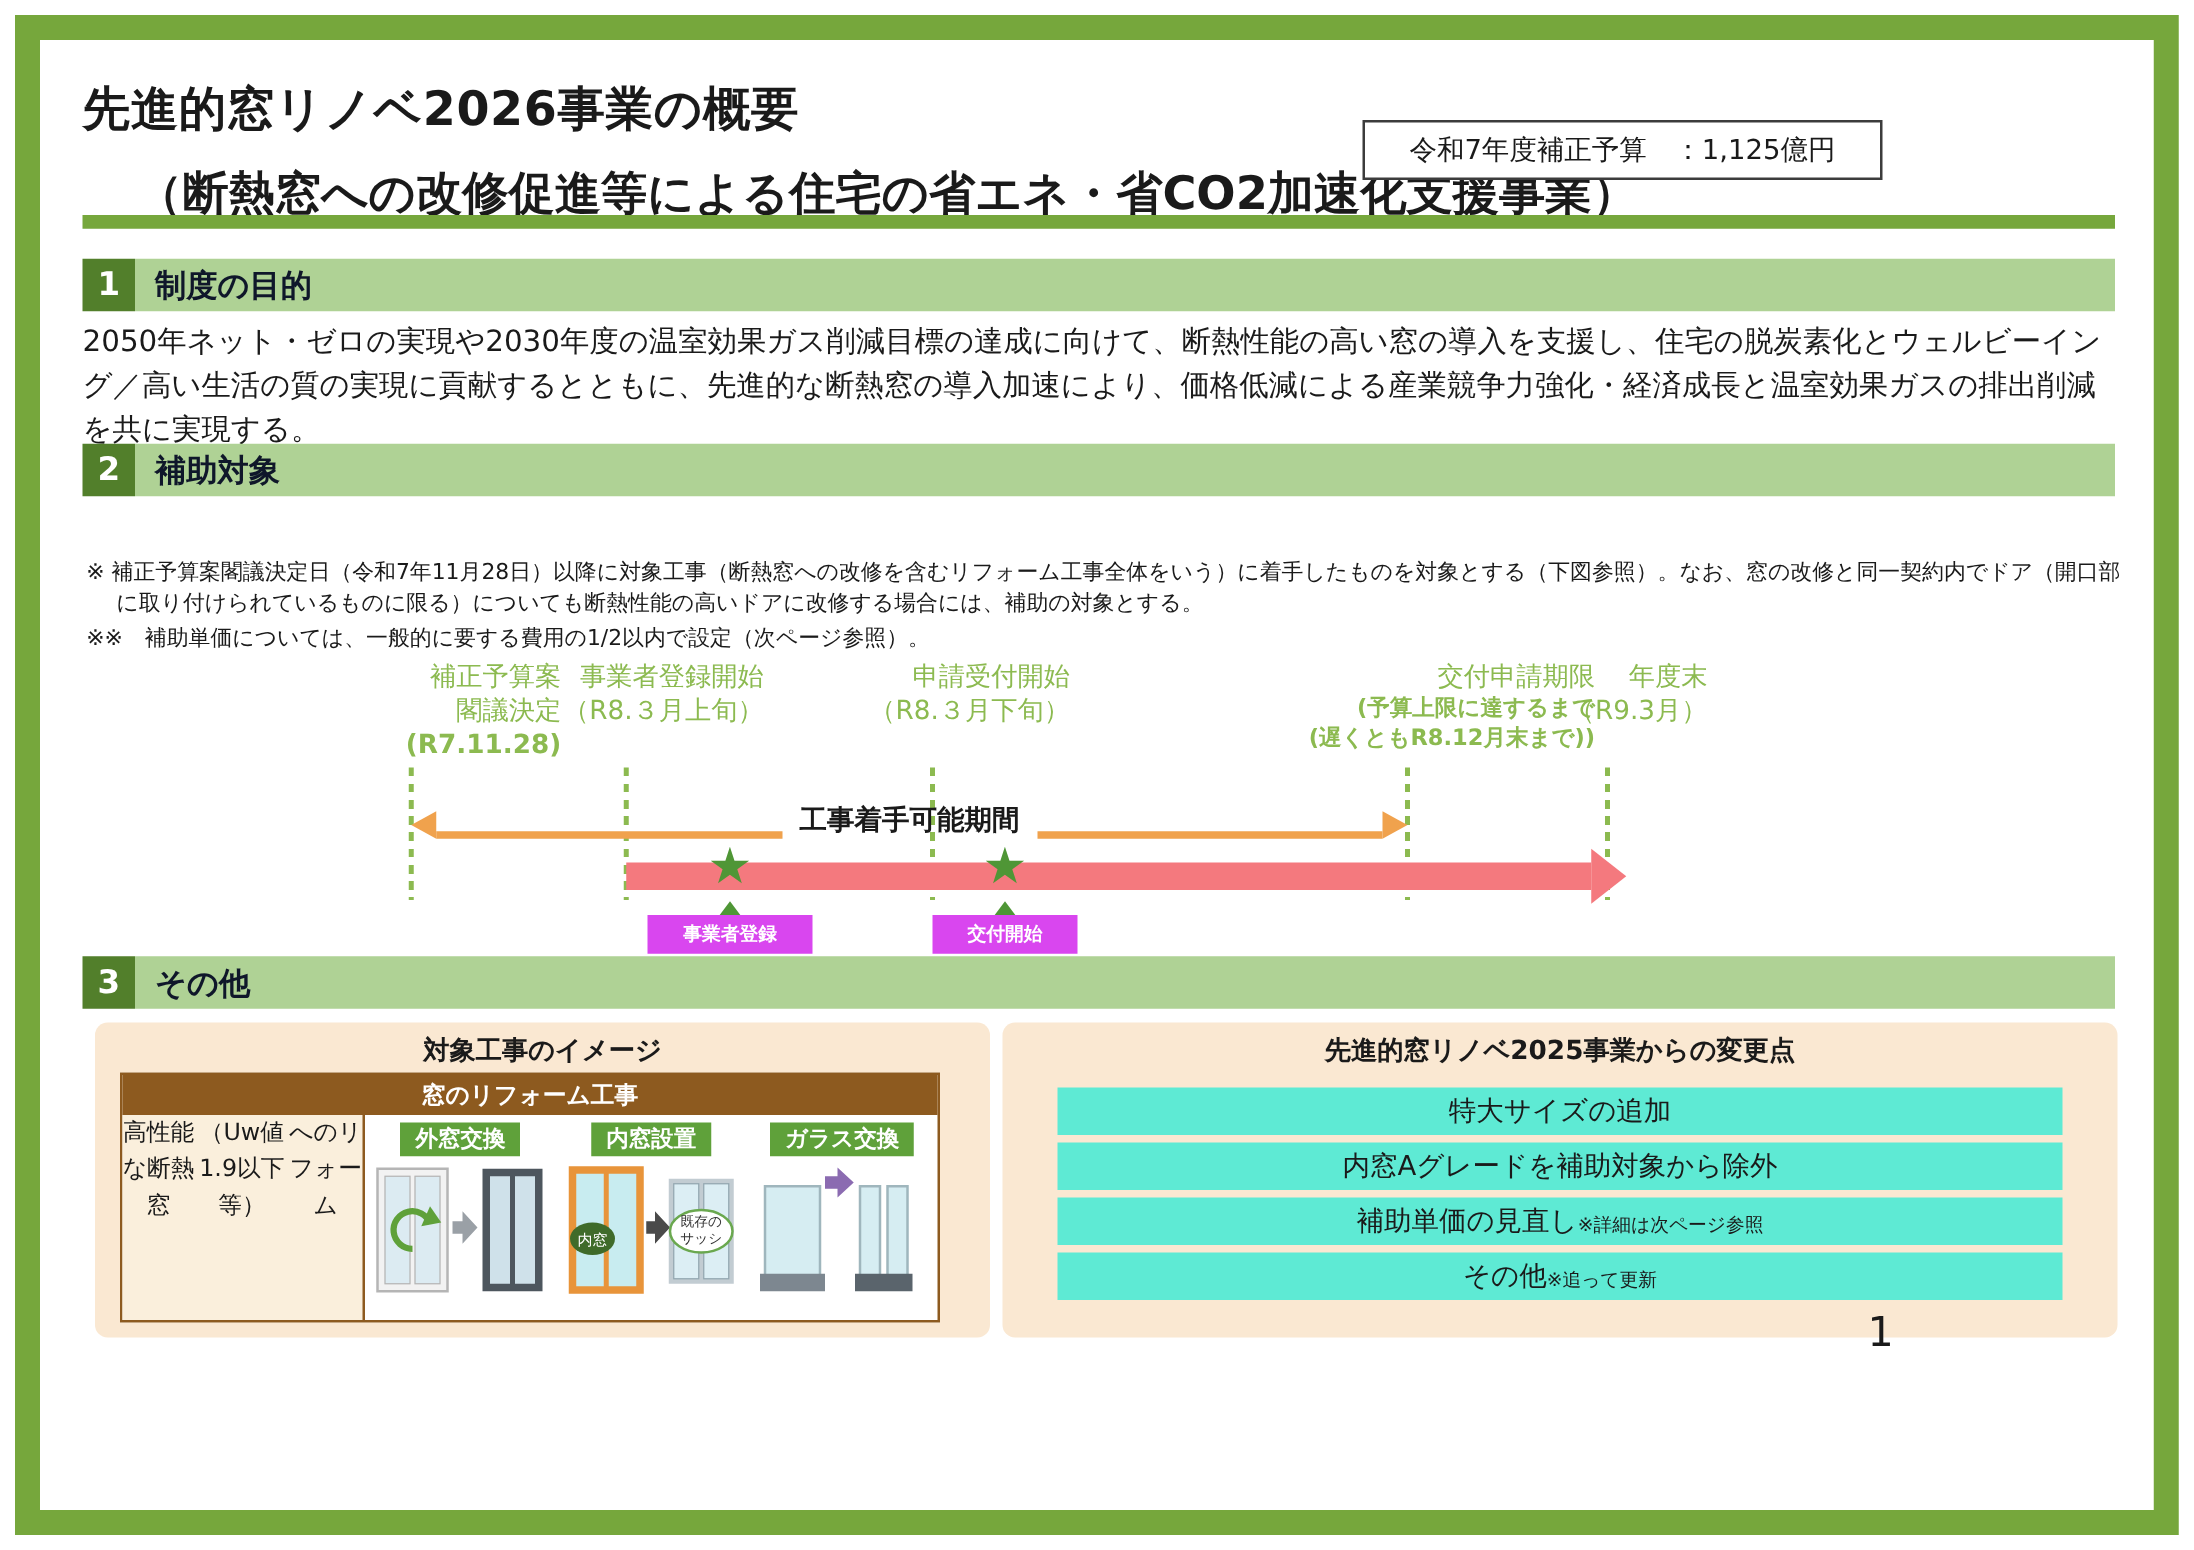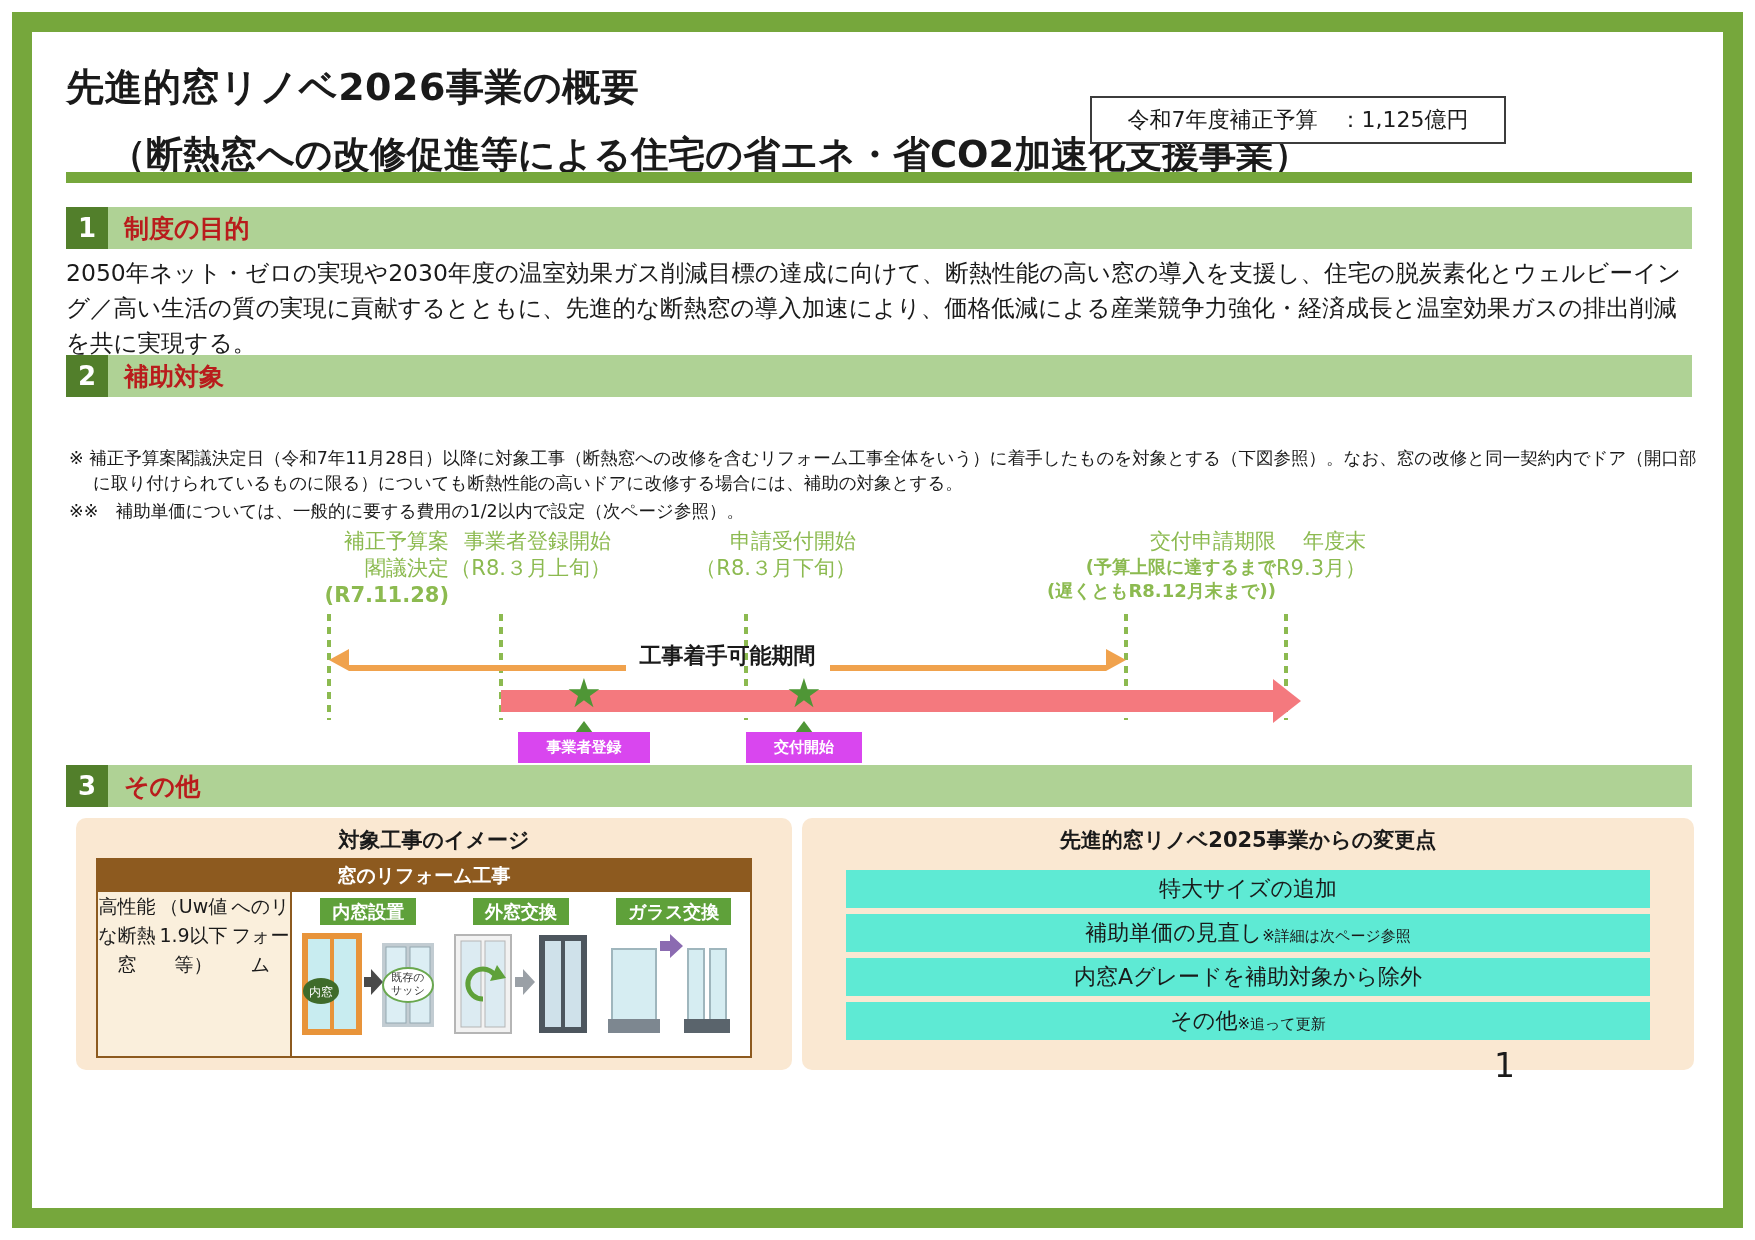--- a/index.html
+++ b/index.html
@@ -15,21 +15,21 @@
 
   .doc-title{left:34px;top:30px;font-size:38px;font-weight:bold;letter-spacing:.5px;}
   .doc-subtitle{left:52px;top:98px;font-size:37px;font-weight:bold;margin-left:25px;}
   .budget-box{left:1058px;top:64px;width:412px;height:44px;border:2px solid #3c3c3c;
     display:flex;align-items:center;justify-content:center;font-size:22px;background:#fff;}
   .top-rule{left:34px;top:140px;width:1626px;height:11px;background:#76A73C;}
 
   .sec-head{left:34px;height:42px;display:flex;width:1626px;}
   .sec-num{width:42px;height:42px;background:#527F2B;color:#fff;font-size:26px;font-weight:bold;
     display:flex;align-items:center;justify-content:center;flex:none;}
-  .sec-bar{flex:1;background:#AFD295;font-size:25px;font-weight:bold;color:#b91c1c;
+  .sec-bar{flex:1;background:#AFD295;font-size:25px;font-weight:bold;color:#0f172a;
     display:flex;align-items:center;padding-left:16px;}
   #sec1-head{top:175px;}
   #sec2-head{top:323px;}
   #sec3-head{top:733px;}
 
   .s1-body{left:34px;top:224px;width:1628px;font-size:23.5px;line-height:35px;}
 
   .s2-lead{left:34px;top:376px;width:1628px;font-size:25px;}
   .s2-lead sup{font-size:15px;}
   .s2-note{left:37px;width:1615px;font-size:17.5px;line-height:25px;}
@@ -187,55 +187,55 @@
     <div class="panel-title">対象工事のイメージ</div>
     <div class="lp-table">
       <div class="lp-head">窓のリフォーム工事</div>
       <div class="lp-body">
         <div class="lp-side">
           <div>高性能な断熱窓</div>
           <div>（Uw値1.9以下等）</div>
           <div>へのリフォーム</div>
         </div>
         <div class="lp-cols">
+
+          <div class="lp-col">
+            <div class="col-tag">外窓交換</div>
+            <svg class="col-art" width="140" height="120" viewBox="0 0 140 120">
+              <rect x="4" y="8" width="56" height="98" fill="#f2f2f2" stroke="#b5b5b5" stroke-width="2"></rect>
+              <rect x="10" y="14" width="20" height="86" fill="#dcebf2" stroke="#b5b5b5"></rect>
+              <rect x="34" y="14" width="20" height="86" fill="#dcebf2" stroke="#b5b5b5"></rect>
+              <path d="M32 72 a15 15 0 1 1 14 -20" fill="none" stroke="#5FA13A" stroke-width="5"></path>
+              <path d="M46 38 l9 13 -16 3 z" fill="#5FA13A"></path>
+              <path d="M64 50 h8 v-8 l12 13 -12 13 v-8 h-8 z" fill="#9aa0a6"></path>
+              <rect x="88" y="8" width="48" height="98" fill="#4d565e"></rect>
+              <rect x="94" y="14" width="16" height="86" fill="#cfe1ea"></rect>
+              <rect x="114" y="14" width="16" height="86" fill="#cfe1ea"></rect>
+            </svg>
+          </div>
 
           <div class="lp-col">
             <div class="col-tag">内窓設置</div>
             <svg class="col-art" width="140" height="120" viewBox="0 0 140 120">
               <rect x="84" y="16" width="52" height="84" fill="#c2ccd2"></rect>
               <rect x="88" y="20" width="20" height="76" fill="#dceef4" stroke="#93a7b0"></rect>
               <rect x="112" y="20" width="20" height="76" fill="#dceef4" stroke="#93a7b0"></rect>
               <rect x="4" y="6" width="60" height="102" fill="#E8943A"></rect>
               <rect x="10" y="12" width="22" height="90" fill="#c8ecf0"></rect>
               <rect x="36" y="12" width="22" height="90" fill="#c8ecf0"></rect>
               <path d="M66 50 h7 v-8 l12 13 -12 13 v-8 h-7 z" fill="#4a4a4a"></path>
               <ellipse cx="23" cy="64" rx="18" ry="13" fill="#3F6B2A"></ellipse>
               <text x="23" y="69" text-anchor="middle" fill="#ffffff" font-size="12">内窓</text>
               <ellipse cx="110" cy="58" rx="25" ry="17" fill="#ffffff" stroke="#6aa84f" stroke-width="2"></ellipse>
               <text x="110" y="54" text-anchor="middle" fill="#333333" font-size="11">既存の</text>
               <text x="110" y="67" text-anchor="middle" fill="#333333" font-size="11">サッシ</text>
             </svg>
           </div>
 
           <div class="lp-col">
-            <div class="col-tag">外窓交換</div>
-            <svg class="col-art" width="140" height="120" viewBox="0 0 140 120">
-              <rect x="4" y="8" width="56" height="98" fill="#f2f2f2" stroke="#b5b5b5" stroke-width="2"></rect>
-              <rect x="10" y="14" width="20" height="86" fill="#dcebf2" stroke="#b5b5b5"></rect>
-              <rect x="34" y="14" width="20" height="86" fill="#dcebf2" stroke="#b5b5b5"></rect>
-              <path d="M32 72 a15 15 0 1 1 14 -20" fill="none" stroke="#5FA13A" stroke-width="5"></path>
-              <path d="M46 38 l9 13 -16 3 z" fill="#5FA13A"></path>
-              <path d="M64 50 h8 v-8 l12 13 -12 13 v-8 h-8 z" fill="#9aa0a6"></path>
-              <rect x="88" y="8" width="48" height="98" fill="#4d565e"></rect>
-              <rect x="94" y="14" width="16" height="86" fill="#cfe1ea"></rect>
-              <rect x="114" y="14" width="16" height="86" fill="#cfe1ea"></rect>
-            </svg>
-          </div>
-
-          <div class="lp-col">
             <div class="col-tag">ガラス交換</div>
             <svg class="col-art" width="140" height="120" viewBox="0 0 140 120">
               <path d="M56 14 h10 v-7 l13 12 -13 12 v-7 h-10 z" fill="#8b6bb1"></path>
               <rect x="8" y="22" width="44" height="72" fill="#d6edf2" stroke="#9fb6bd" stroke-width="2"></rect>
               <rect x="4" y="92" width="52" height="14" fill="#7d8790"></rect>
               <rect x="84" y="22" width="16" height="72" fill="#d6edf2" stroke="#9fb6bd" stroke-width="2"></rect>
               <rect x="106" y="22" width="16" height="72" fill="#d6edf2" stroke="#9fb6bd" stroke-width="2"></rect>
               <rect x="80" y="92" width="46" height="14" fill="#5a646c"></rect>
             </svg>
           </div>
@@ -246,28 +246,28 @@
   </div>
 
   <div class="panel" id="right-panel">
     <div class="panel-title">先進的窓リノベ2025事業からの変更点</div>
     <div class="rp-rows">
       <div class="rp-row">
         <span>特大サイズの追加</span>
           <span class="rp-note"></span>
       </div>
       <div class="rp-row">
+        <span>内窓Aグレードを補助対象から除外</span>
+          <span class="rp-note"></span>
+      </div>
+      <div class="rp-row">
         <span>補助単価の見直し</span>
           <span class="rp-note">※詳細は次ページ参照</span>
       </div>
       <div class="rp-row">
-        <span>内窓Aグレードを補助対象から除外</span>
-          <span class="rp-note"></span>
-      </div>
-      <div class="rp-row">
         <span>その他</span>
           <span class="rp-note">※追って更新</span>
       </div>
     </div>
   </div>
 
   <div class="page-num">1</div>
 
 </div>
 

